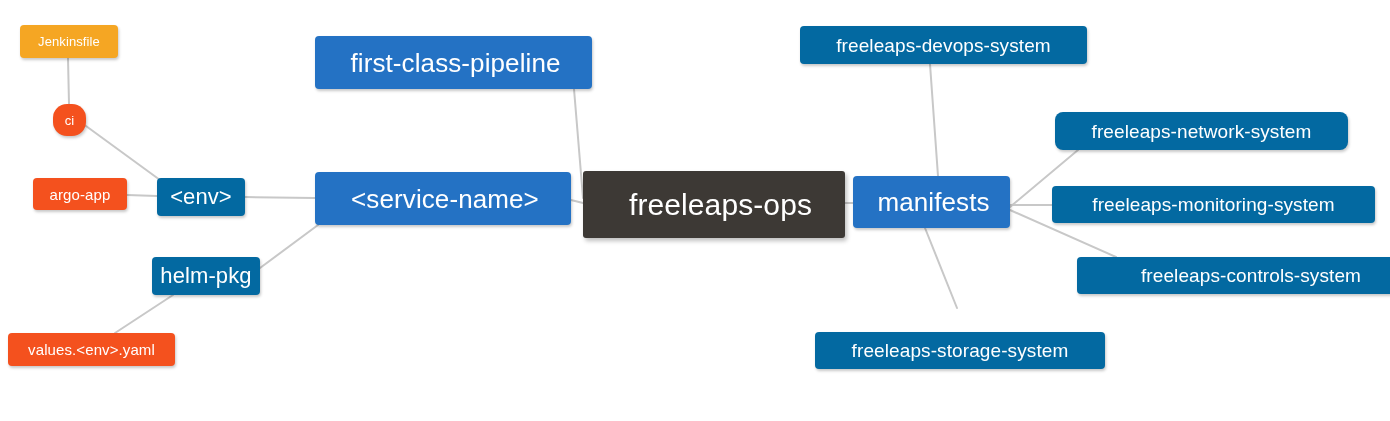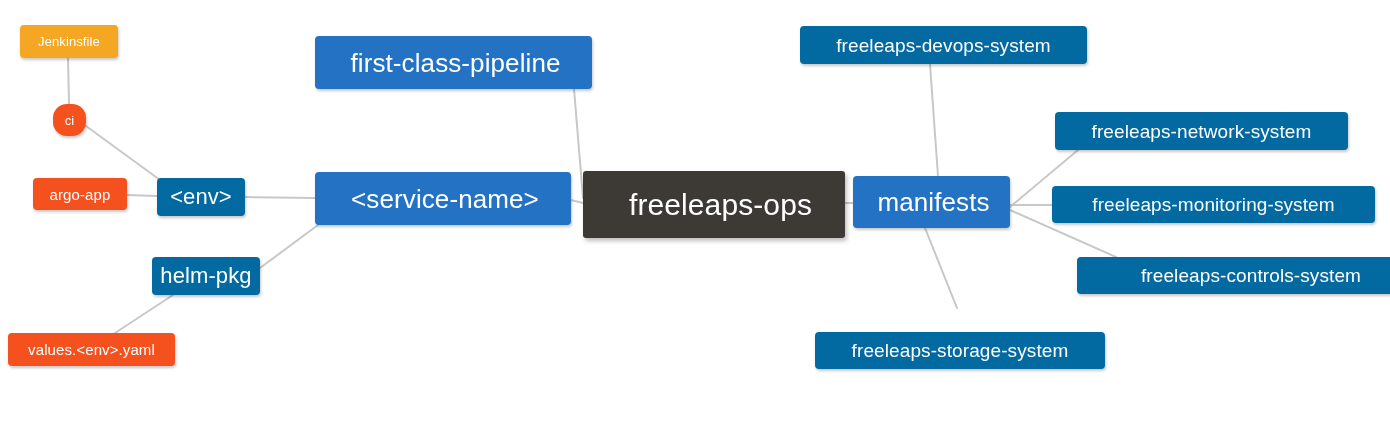--- a/index.html
+++ b/index.html
@@ -81,21 +81,21 @@
       <line x1="925" y1="228" x2="957" y2="308" stroke="#c8c8c8" stroke-width="2" stroke-linecap="round"></line>
     </svg>
   <div id="node-layer">
       <div class="node root sz-root" style="left: 583px; top: 171px; width: 262px; height: 67px;">freeleaps-ops</div>
       <div class="node blue sz-lg" style="left: 315px; top: 36px; width: 277px; height: 53px;">first-class-pipeline</div>
       <div class="node blue sz-lg" style="left: 315px; top: 172px; width: 256px; height: 53px;">&lt;service-name&gt;</div>
       <div class="node blue sz-lg" style="left: 853px; top: 176px; width: 157px; height: 52px;">manifests</div>
       <div class="node green sz-md" style="left: 157px; top: 178px; width: 88px; height: 38px;">&lt;env&gt;</div>
       <div class="node green sz-md" style="left: 152px; top: 257px; width: 108px; height: 38px;">helm-pkg</div>
       <div class="node green sz-sm" style="left: 800px; top: 26px; width: 287px; height: 38px;">freeleaps-devops-system</div>
-      <div class="node green sz-sm" style="left: 1055px; top: 112px; width: 293px; height: 38px;">freeleaps-network-system</div>
+      <div class="node green sz-sm" style="left: 1055px; top: 112px; width: 293px; height: 38px; border-radius: 8px;">freeleaps-network-system</div>
       <div class="node green sz-sm" style="left: 1052px; top: 186px; width: 323px; height: 37px;">freeleaps-monitoring-system</div>
       <div class="node green sz-sm" style="left: 1058px; top: 257px; width: 348px; height: 37px; margin-left: 19px;">freeleaps-controls-system</div>
       <div class="node green sz-sm" style="left: 815px; top: 308px; width: 290px; height: 37px; margin-top: 24px;">freeleaps-storage-system</div>
       <div class="node orange sz-xxs" style="left: 20px; top: 25px; width: 98px; height: 33px;">Jenkinsfile</div>
       <div class="node red sz-xxs" style="left: 53px; top: 104px; width: 33px; height: 32px; border-radius: 14px;">ci</div>
       <div class="node red sz-xs" style="left: 33px; top: 178px; width: 94px; height: 32px;">argo-app</div>
       <div class="node red sz-xs" style="left: 8px; top: 333px; width: 167px; height: 33px;">values.&lt;env&gt;.yaml</div>
     </div>
 </div>
 

